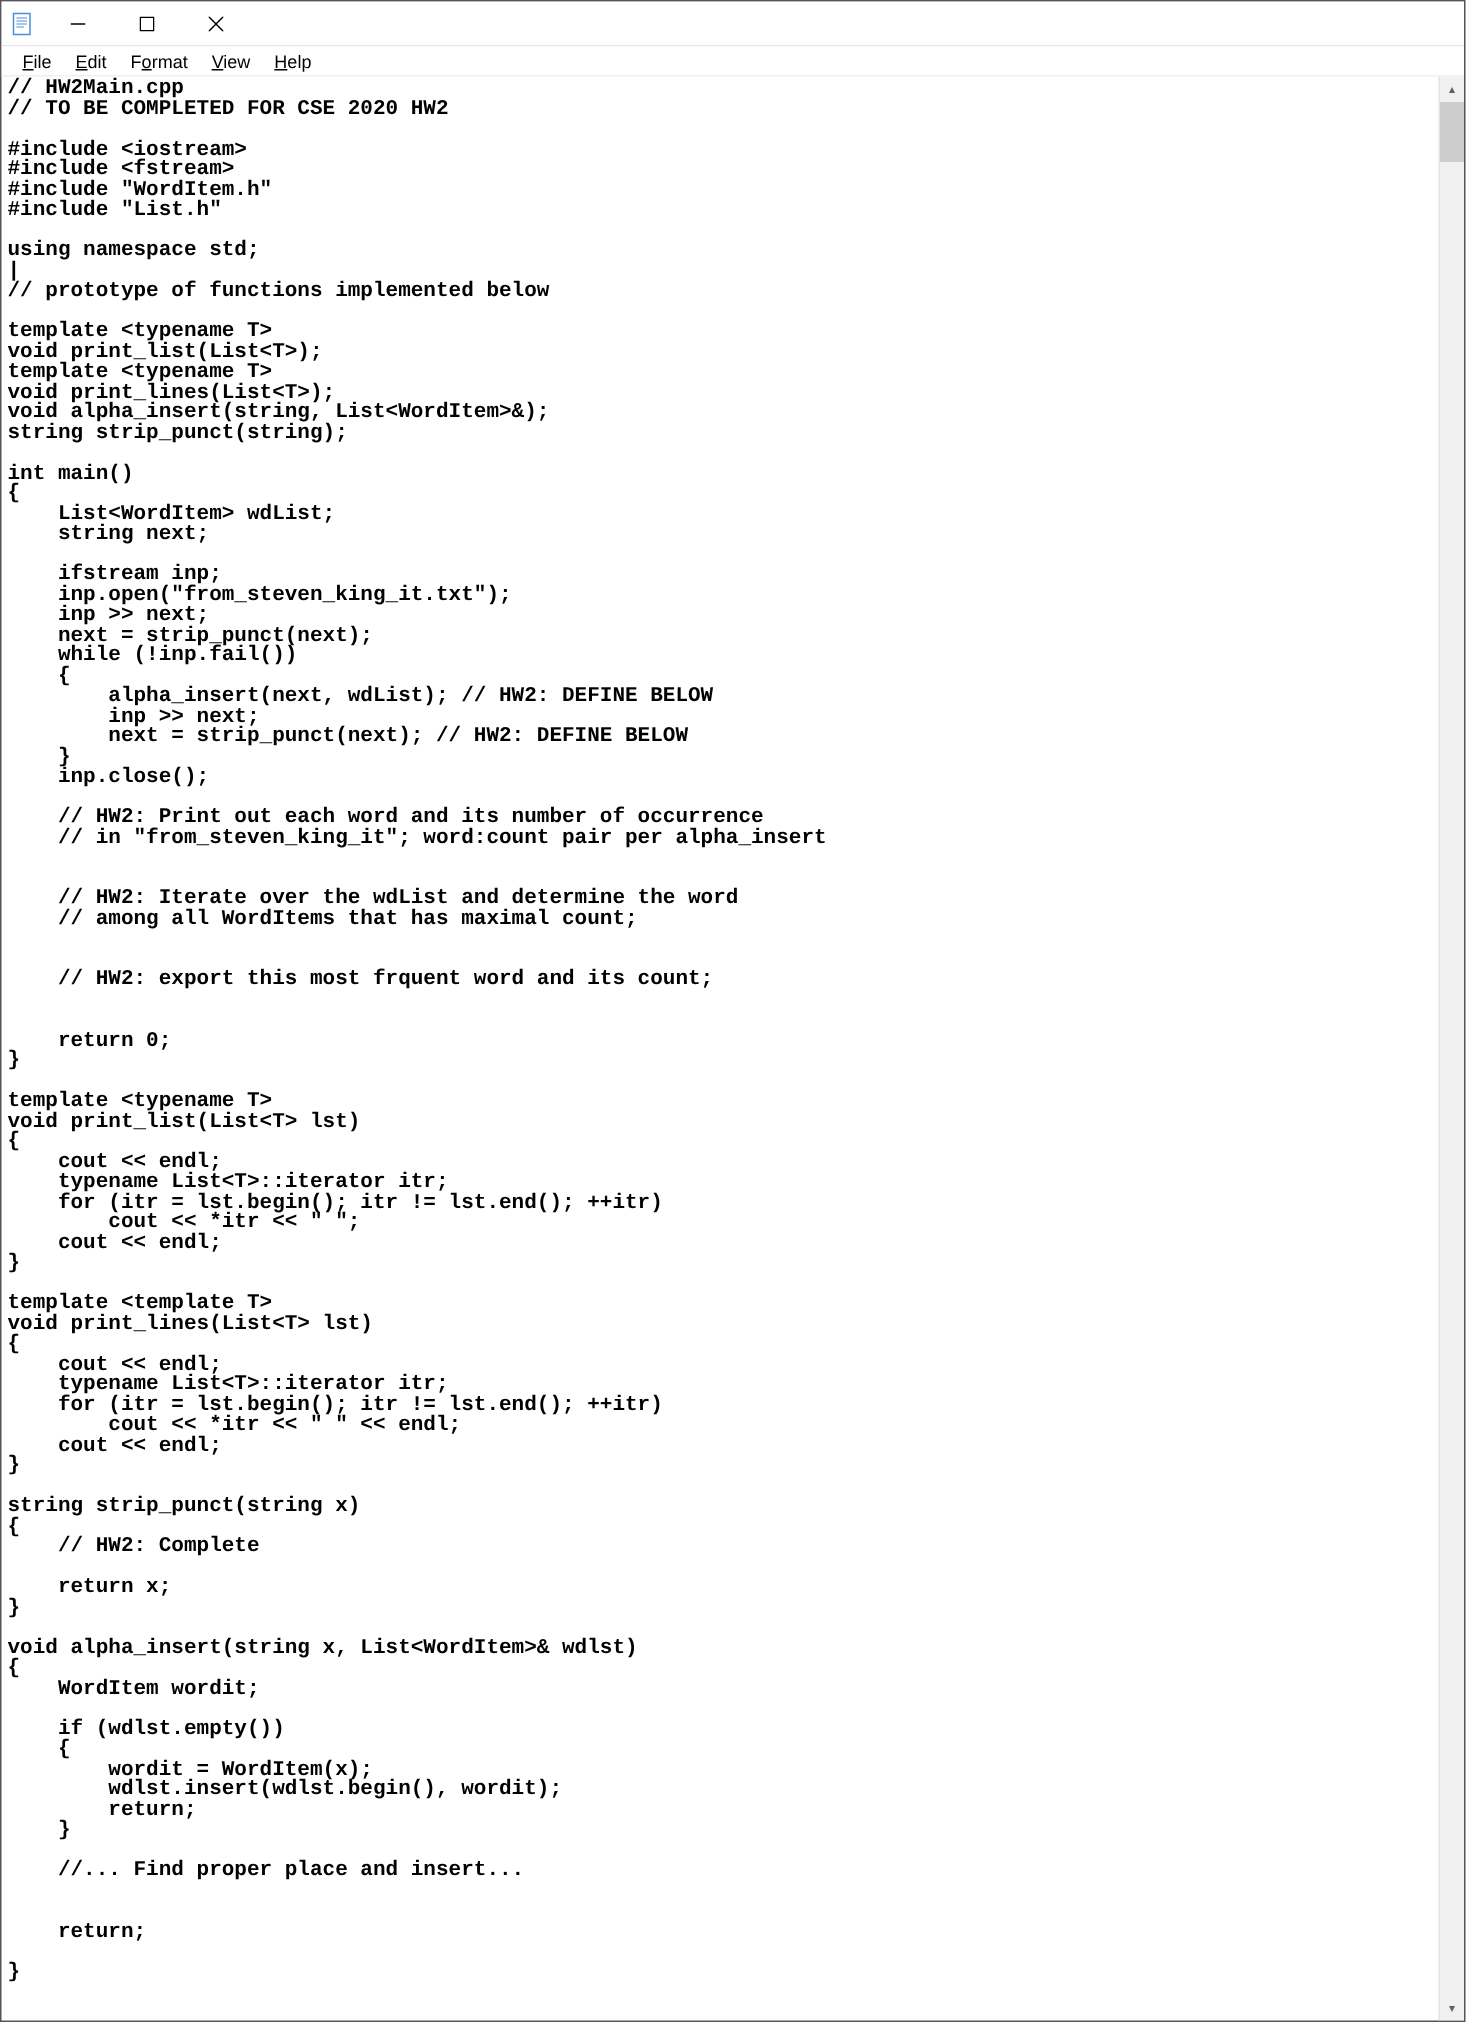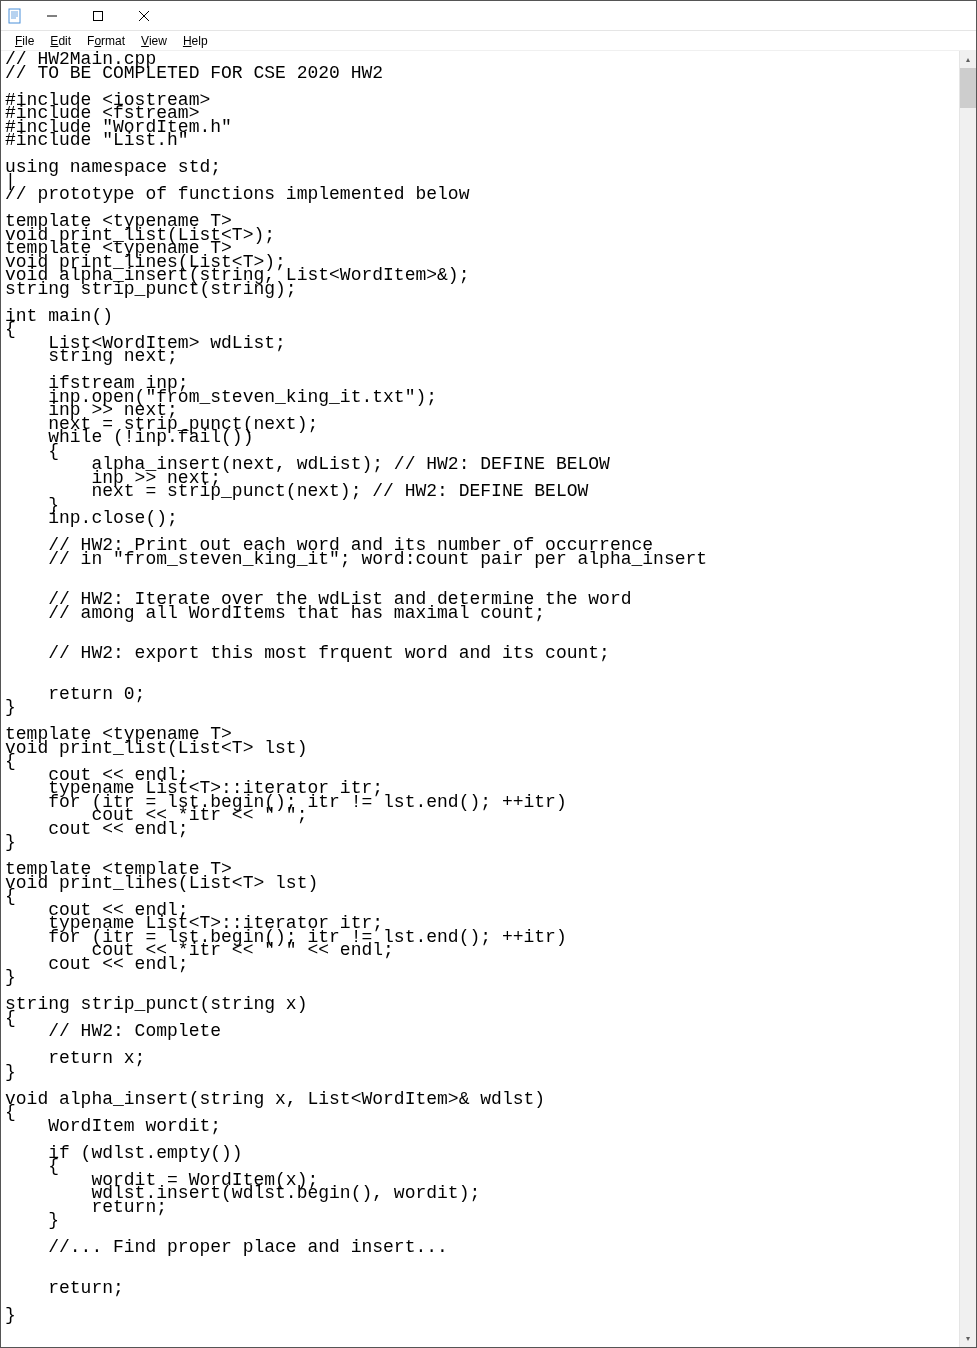--- a/index.html
+++ b/index.html
@@ -67,26 +67,27 @@
       text-decoration: underline;
     }
     .editor-container {
       position: relative;
       height: calc(100% - 50px);
       display: flex;
     }
     .editor {
       flex: 1;
       font-family: Consolas, "Courier New", monospace;
-      font-size: 18px;
+      font-size: 14px;
       line-height: 13.5px;
       white-space: pre;
       padding: 2px 4px;
       overflow: hidden;
       color: #000;
+      font-weight: bold;
     }
     .scrollbar-vertical {
       width: 17px;
       background: #f0f0f0;
       position: relative;
       border-left: 1px solid #e5e5e5;
     }
     .scroll-arrow {
       width: 100%;
       height: 17px;

